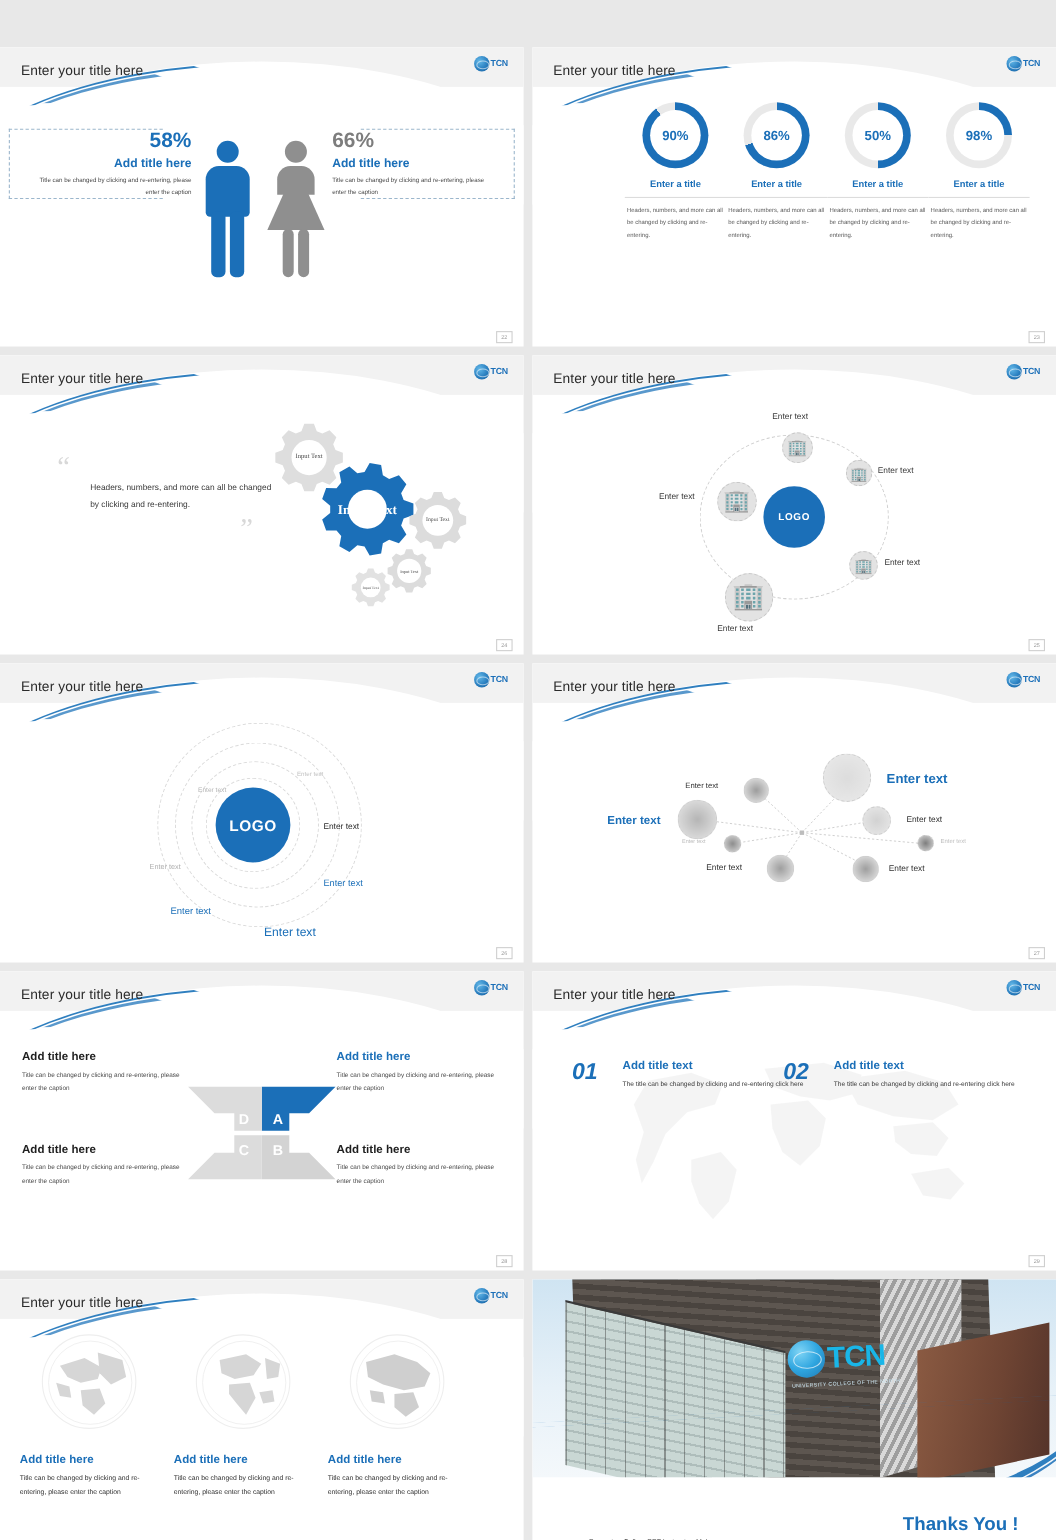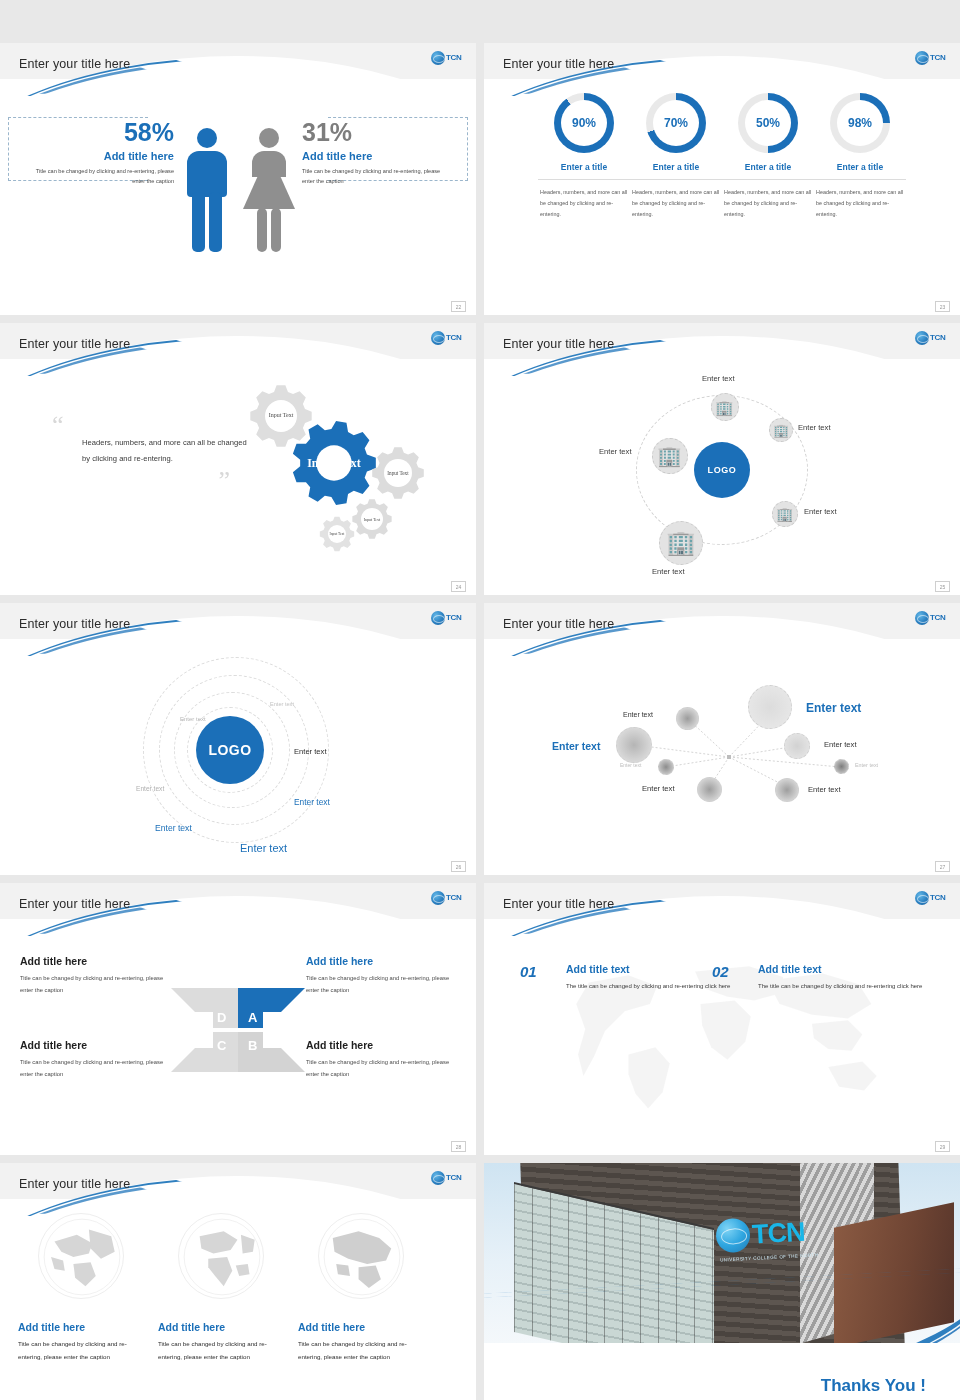--- a/index.html
+++ b/index.html
@@ -113,31 +113,31 @@
     width:0; height:0; border-left:26px solid transparent; border-right:26px solid transparent;
     border-bottom:58px solid #8f8f8f;
   }
   .fig.female .shoulder { position:absolute; left:50%; transform:translateX(-50%); top:23px; width:34px; height:26px; border-radius:12px 12px 0 0; background:#8f8f8f; }
   .fig.female .legL, .fig.female .legR { background:#8f8f8f; top:80px; height:44px; width:10px; }
   .fig.female .legL { left:12px; } .fig.female .legR { right:12px; }
 
   .statblk { position:absolute; top:40px; width:150px; }
   .statblk.left { left:24px; text-align:right; }
   .statblk.right { right:24px; text-align:left; }
-  .statblk .pct { font-size:25px; font-weight:700; line-height:1.1; }
+  .statblk .pct { font-size:19px; font-weight:700; line-height:1.1; }
   .statblk.left .pct { color:#1b6fb8; }
   .statblk.right .pct { color:#7d7d7d; }
   .statblk .ttl { font-size:11px; font-weight:700; color:#1b6fb8; margin-top:3px; }
   .statblk .cap { font-size:5.6px; color:#4a4a4a; line-height:1.9; margin-top:4px; }
   .bracket { position:absolute; top:38px; height:64px; border-top:1px dashed #9bb6cc; border-bottom:1px dashed #9bb6cc; }
   .bracket.l { left:8px; width:140px; border-left:1px dashed #9bb6cc; }
   .bracket.r { right:8px; width:140px; border-right:1px dashed #9bb6cc; }
 
   
-  .donuts { position:absolute; inset:0; display:flex; justify-content:center; padding:14px 24px 0; }
+  .donuts { position:absolute; inset:0; display:flex; justify-content:flex-end; padding:14px 24px 0; }
   .dcol { width:92px; text-align:center; position:relative; }
   .ring { width:60px; height:60px; margin:0 auto; border-radius:50%; position:relative; }
   .ring .val { position:absolute; inset:0; display:flex; align-items:center; justify-content:center;
     font-size:12px; font-weight:700; color:#1b6fb8; }
   .ring .hole { position:absolute; inset:7px; background:#fff; border-radius:50%; }
   .dtitle { font-size:8.5px; font-weight:700; color:#1b6fb8; margin-top:9px; padding-bottom:7px; }
   .dsep { height:1px; background:#dcdcdc; width:92px; }
   .dcap { font-size:5.4px; color:#5a5a5a; line-height:2.05; margin-top:7px; text-align:left; padding-left:2px; }
 
   
@@ -177,21 +177,21 @@
   .nbubble { position:absolute; border-radius:50%; border:1px dashed #cfcfcf; }
   .netlbl { position:absolute; white-space:nowrap; }
 
   
   .xblk { position:absolute; width:150px; }
   .xblk .t { font-size:10.5px; font-weight:700; margin-bottom:5px; }
   .xblk .c { font-size:5.8px; color:#4a4a4a; line-height:2.1; }
 
   
   .numitem { position:absolute; top:44px; }
-  .numitem .n { font-size:15px; font-style:italic; font-weight:700; color:#1b6fb8; position:absolute; left:0; top:0; }
+  .numitem .n { font-size:21px; font-style:italic; font-weight:700; color:#1b6fb8; position:absolute; left:0; top:0; }
   .numitem .tt { font-size:10.5px; font-weight:700; color:#1b6fb8; margin-left:46px; }
   .numitem .cc2 { font-size:6px; color:#3a3a3a; line-height:2.1; margin-left:46px; margin-top:5px; width:168px; }
 
   
   .gcol { position:absolute; top:14px; width:126px; }
   .gcol .gimg { width:86px; height:86px; margin:0 auto; border-radius:50%; border:1px solid #eee;
     background:#fff; position:relative; overflow:hidden; }
   .gcol .gt { font-size:10.5px; font-weight:700; color:#1b6fb8; margin-top:22px; }
   .gcol .gc { font-size:6.2px; color:#2e2e2e; line-height:2.15; margin-top:4px; }
 
@@ -271,21 +271,21 @@
     <div class="body">
       <div class="s1-wrap">
         <div class="bracket l"></div>
         <div class="bracket r"></div>
         <div class="statblk left">
           <div class="pct">58%</div>
           <div class="ttl">Add title here</div>
           <div class="cap">Title can be changed by clicking and re-entering, please enter the caption</div>
         </div>
         <div class="statblk right">
-          <div class="pct">31%</div>
+          <div class="pct">66%</div>
           <div class="ttl">Add title here</div>
           <div class="cap">Title can be changed by clicking and re-entering, please enter the caption</div>
         </div>
         <div class="ppl">
           <div class="fig male">
             <div class="head"></div>
               <div class="torso"></div>
               <div class="legL"></div>
               <div class="legR"></div>
           </div>
@@ -321,21 +321,21 @@
             <div class="hole"></div>
             <div class="val">90%</div>
           </div>
           <div class="dtitle">Enter a title</div>
           <div class="dsep"></div>
           <div class="dcap">Headers, numbers, and more can all be changed by clicking and re-entering.</div>
         </div>
         <div class="dcol">
           <div class="ring" id="r1" style="background: conic-gradient(rgb(27, 111, 184) 0deg, rgb(27, 111, 184) 252deg, rgb(233, 233, 233) 252deg, rgb(233, 233, 233) 360deg);">
             <div class="hole"></div>
-            <div class="val">70%</div>
+            <div class="val">86%</div>
           </div>
           <div class="dtitle">Enter a title</div>
           <div class="dsep"></div>
           <div class="dcap">Headers, numbers, and more can all be changed by clicking and re-entering.</div>
         </div>
         <div class="dcol">
           <div class="ring" id="r2" style="background: conic-gradient(rgb(27, 111, 184) 0deg, rgb(27, 111, 184) 180deg, rgb(233, 233, 233) 180deg, rgb(233, 233, 233) 360deg);">
             <div class="hole"></div>
             <div class="val">50%</div>
           </div>

